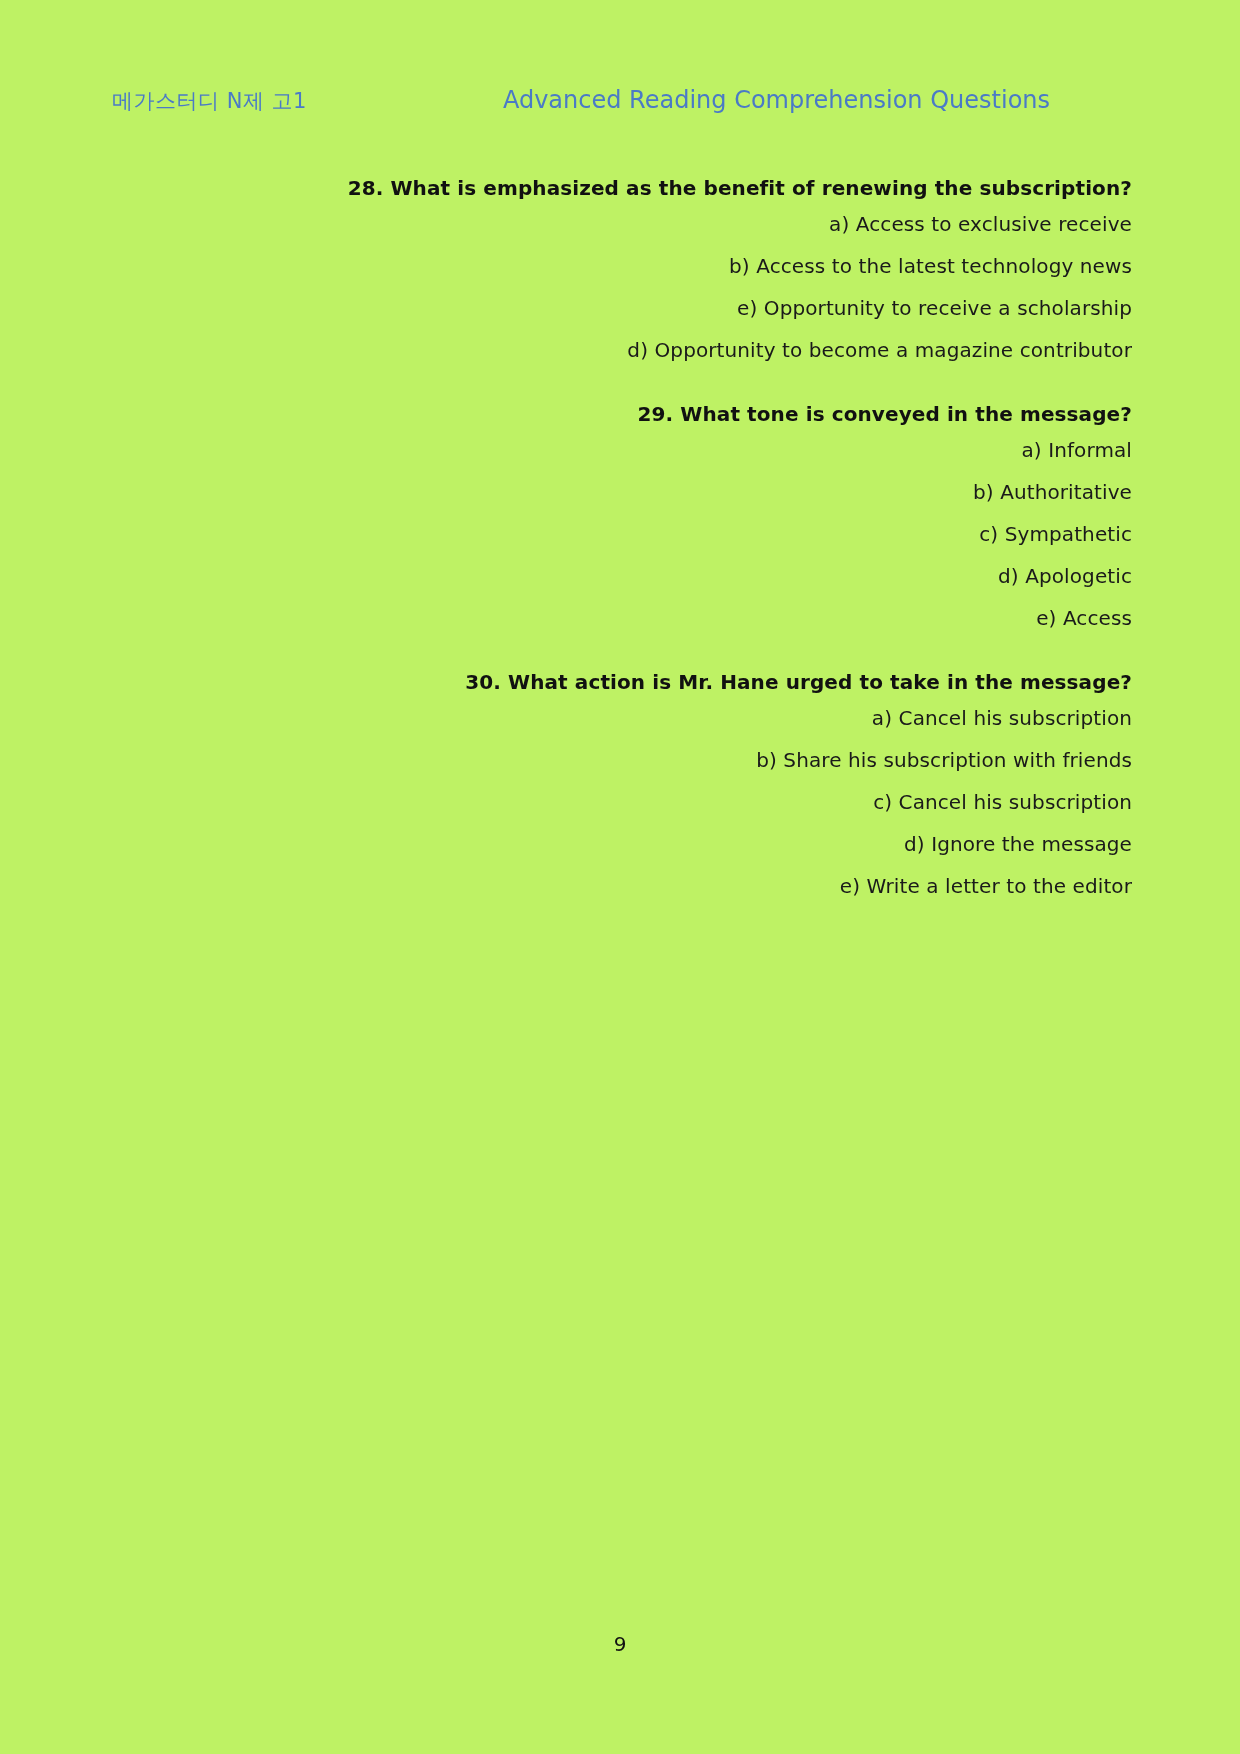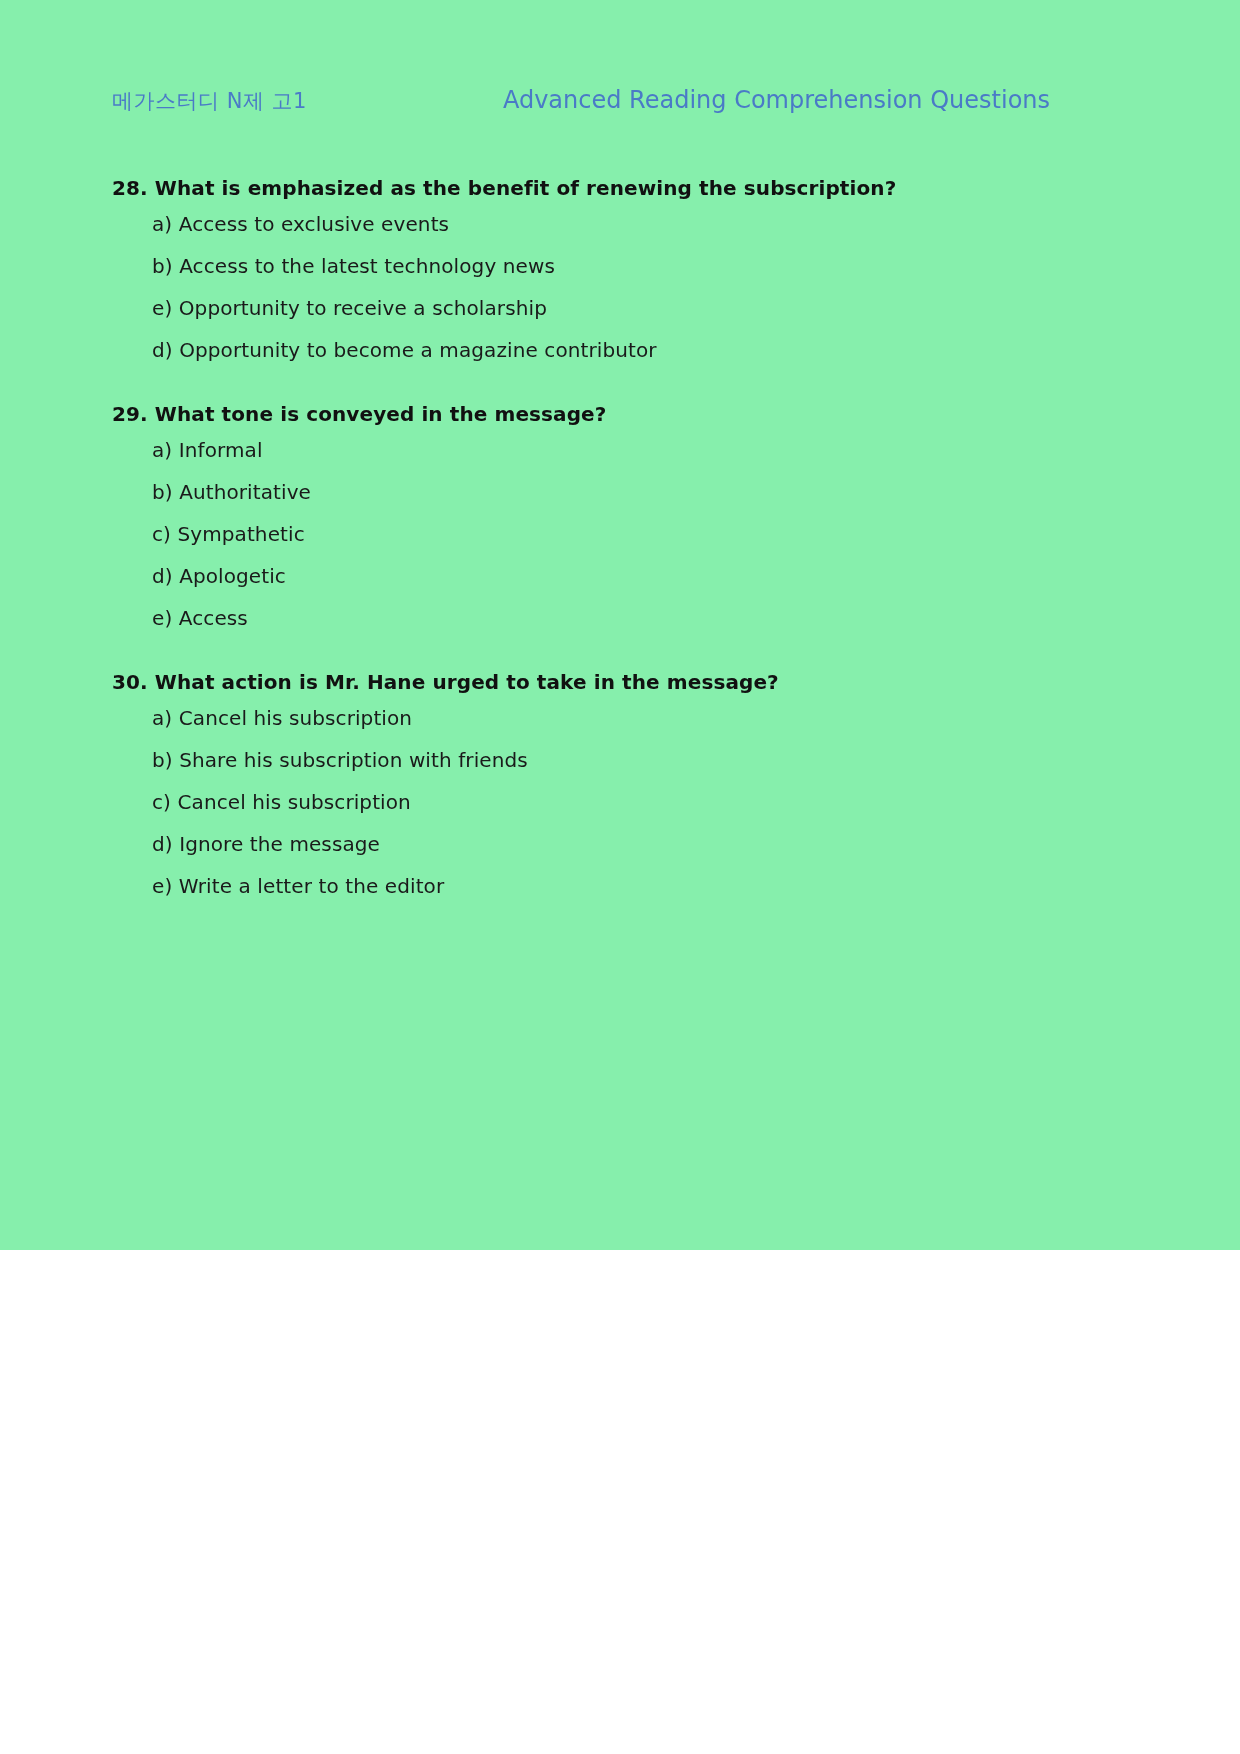--- a/index.html
+++ b/index.html
@@ -3,22 +3,22 @@
 <meta charset="utf-8">
 <style>
   html, body {
     margin: 0;
     padding: 0;
     background: #ffffff;
   }
   .page {
     position: relative;
     width: 1240px;
-    height: 1250px;
-    background: #86efac;
+    height: 1754px;
+    background: #bef264;
     font-family: "DejaVu Sans", "Liberation Sans", sans-serif;
     overflow: hidden;
     box-sizing: border-box;
   }
 
   
   .header {
     position: absolute;
     left: 112px;
     top: 86px;
@@ -41,20 +41,21 @@
     flex: 0 0 auto;
     margin-left: 196px;
   }
 
   
   .content {
     position: absolute;
     left: 112px;
     top: 178px;
     width: 1020px;
+    text-align: right;
   }
   .question-block {
     margin-bottom: 44px;
   }
   .question-block:last-of-type {
     margin-bottom: 0;
   }
   .question-title {
     font-size: 20px;
     font-weight: bold;
@@ -102,21 +103,21 @@
   <div class="header">
     <div class="header-left">메가스터디 N제 고1</div>
     <div class="header-right">Advanced Reading Comprehension Questions</div>
   </div>
 
   <div class="content">
 
     <div class="question-block">
       <div class="question-title">28. What is emphasized as the benefit of renewing the subscription?</div>
       <ul class="options">
-        <li class="option">a) Access to exclusive events</li>
+        <li class="option">a) Access to exclusive receive</li>
         <li class="option">b) Access to the latest technology news</li>
         <li class="option">e) Opportunity to receive a scholarship</li>
         <li class="option">d) Opportunity to become a magazine contributor</li>
       </ul>
     </div>
 
     <div class="question-block">
       <div class="question-title">29. What tone is conveyed in the message?</div>
       <ul class="options">
         <li class="option">a) Informal</li>

